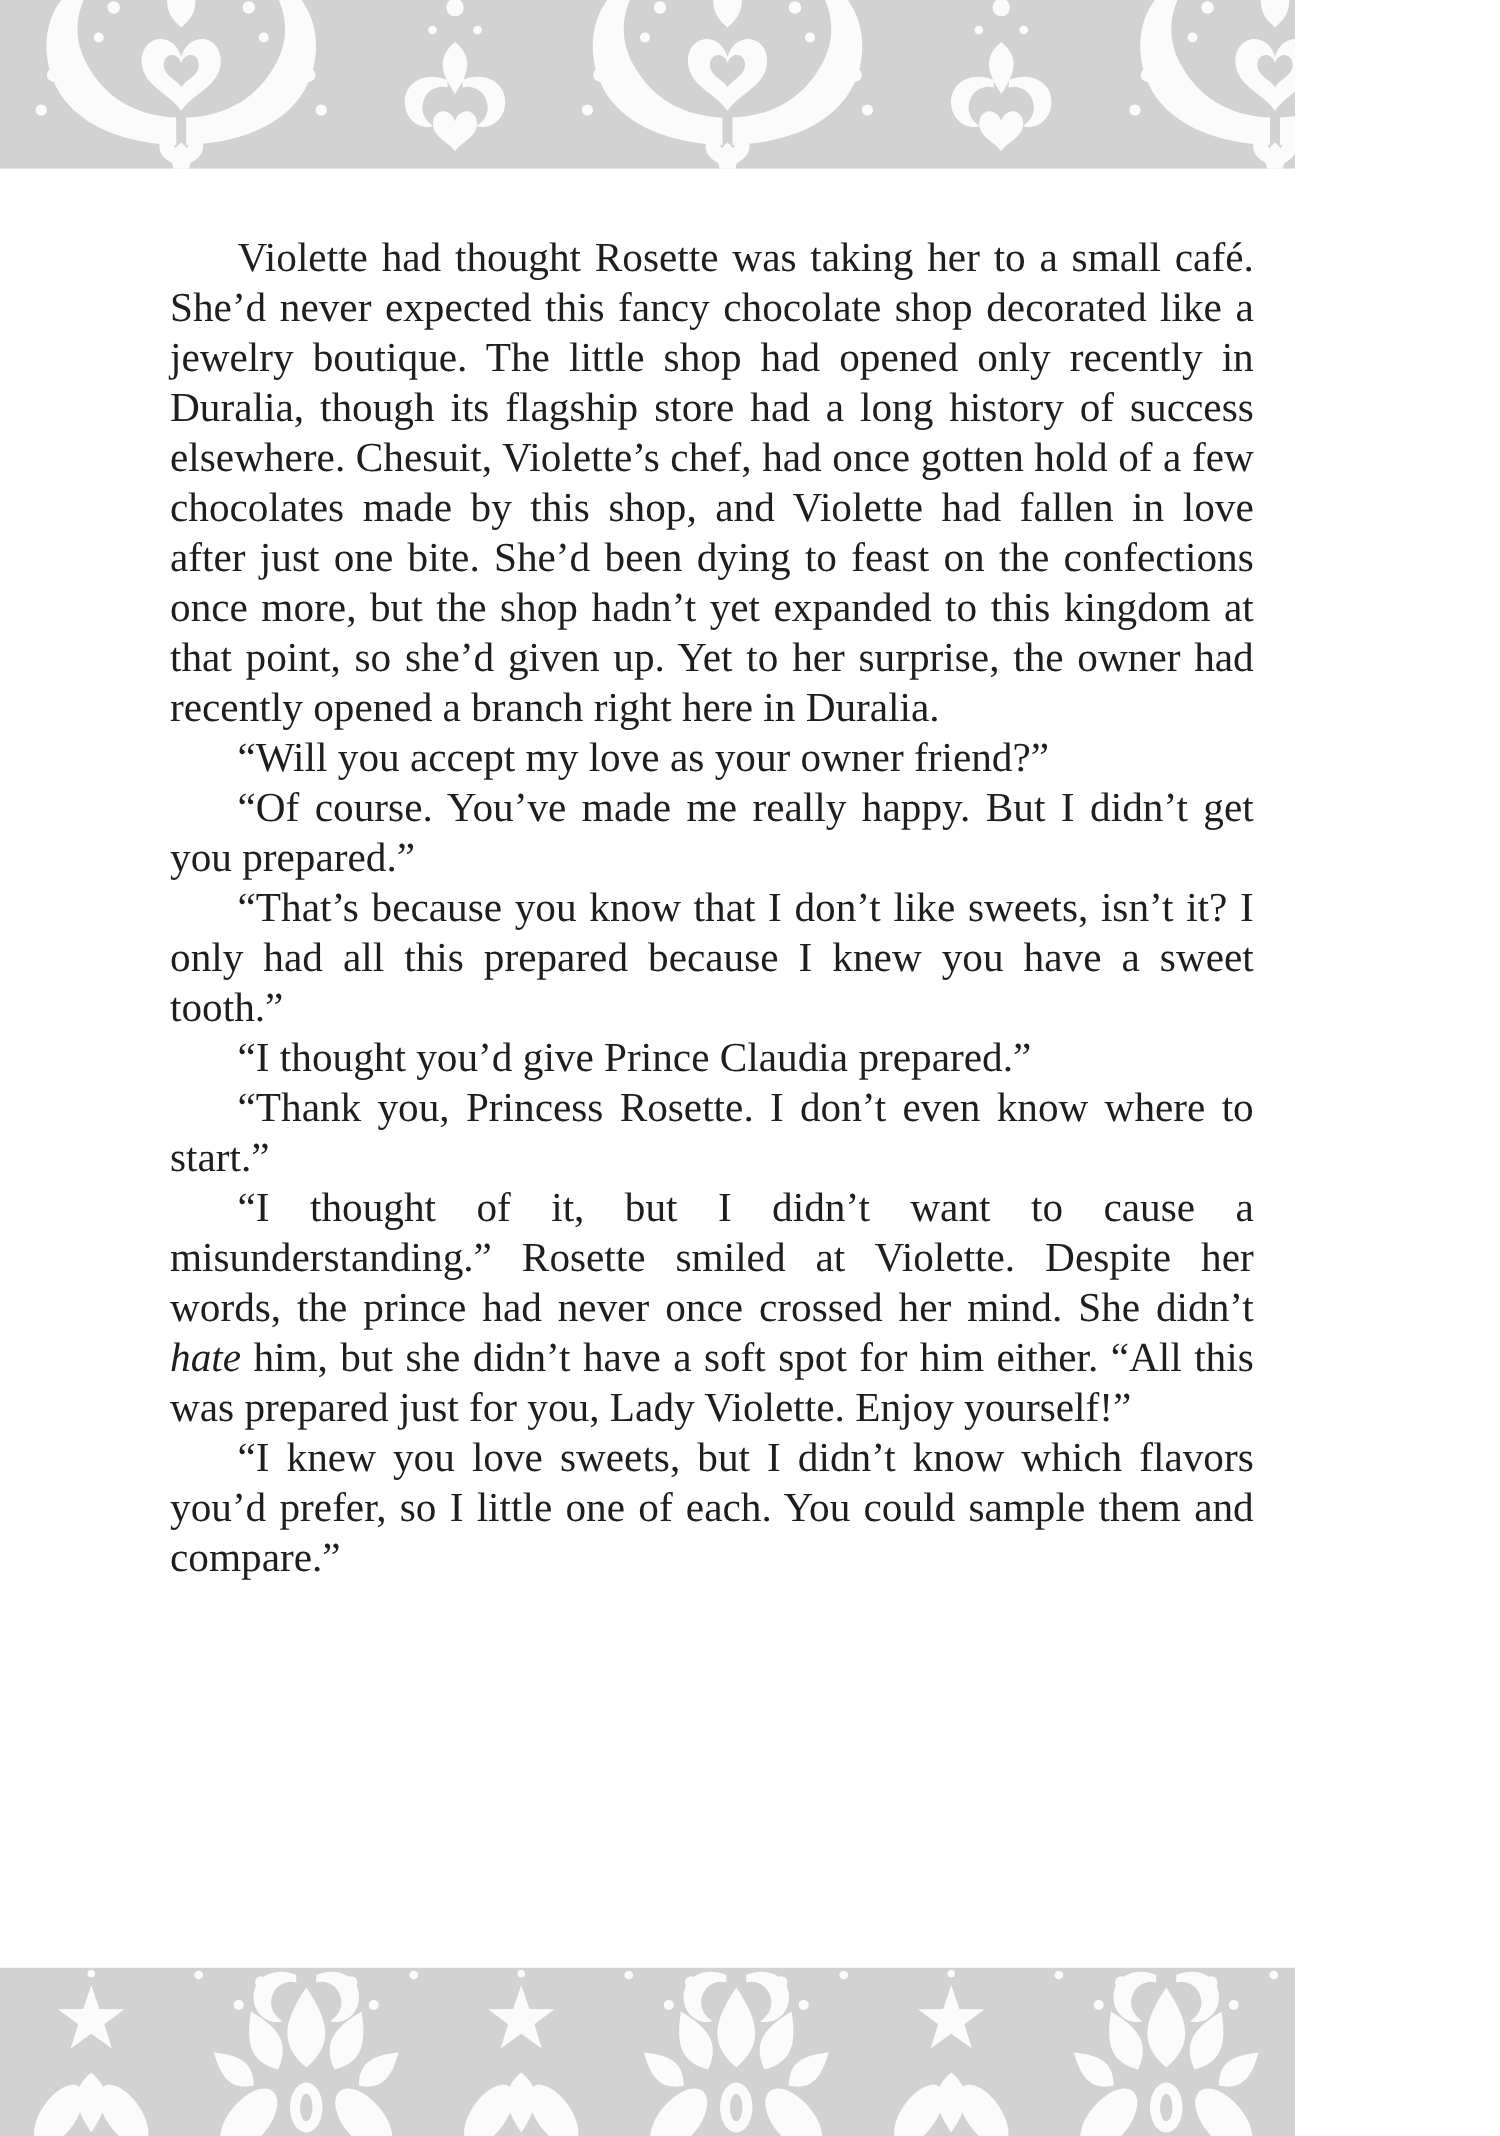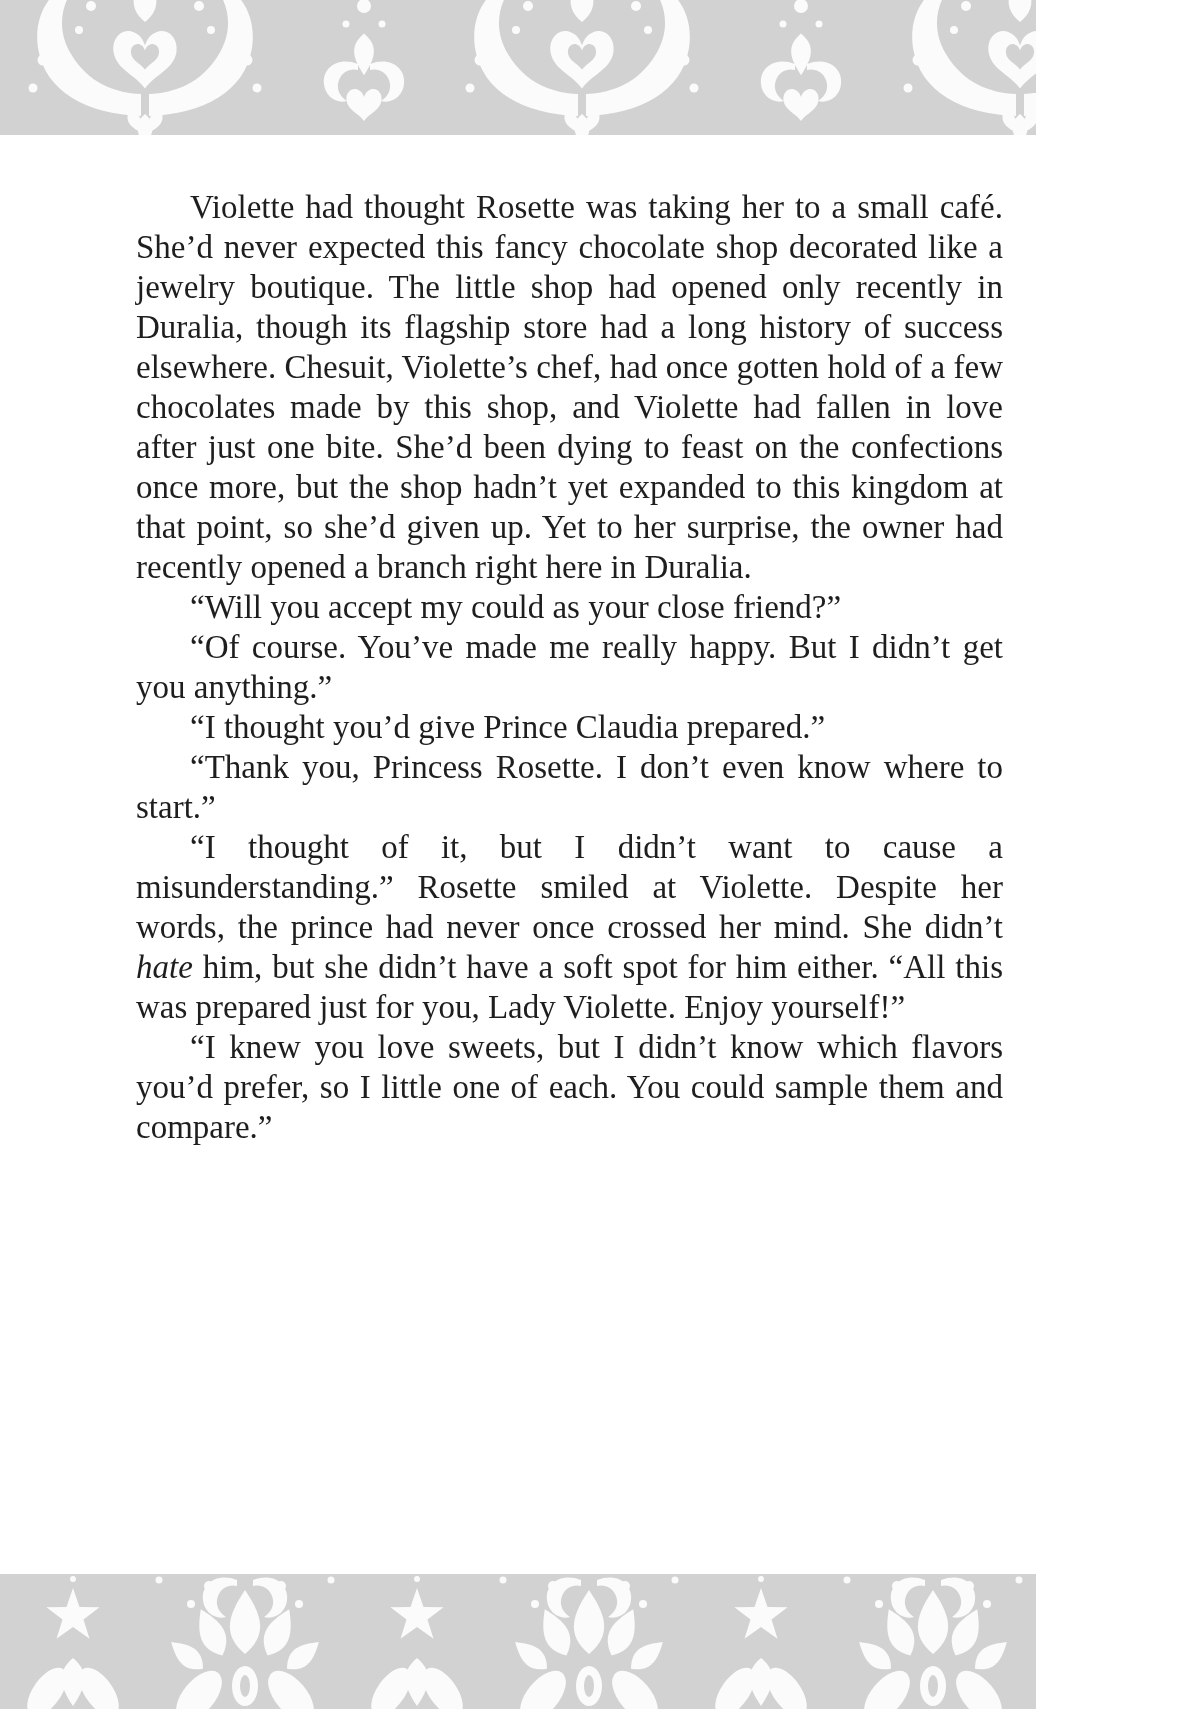--- a/index.html
+++ b/index.html
@@ -104,22 +104,23 @@
     <use href="#dmk-large" x="145"></use>
     <use href="#dmk-small" x="364"></use>
     <use href="#dmk-large" x="582"></use>
     <use href="#dmk-small" x="801"></use>
     <use href="#dmk-large" x="1020"></use>
     <use href="#dmk-small" x="1239"></use>
   </svg>
 
   <div class="text-block">
     <p>Violette had thought Rosette was taking her to a small café. She’d never expected this fancy chocolate shop decorated like a jewelry boutique. The little shop had opened only recently in Duralia, though its flagship store had a long history of success elsewhere. Chesuit, Violette’s chef, had once gotten hold of a few chocolates made by this shop, and Violette had fallen in love after just one bite. She’d been dying to feast on the confections once more, but the shop hadn’t yet expanded to this kingdom at that point, so she’d given up. Yet to her surprise, the owner had recently opened a branch right here in Duralia.</p>
-    <p>“Will you accept my could as your close friend?”</p>
-    <p>“Of course. You’ve made me really happy. But I didn’t get you anything.”</p>
+    <p>“Will you accept my love as your owner friend?”</p>
+    <p>“Of course. You’ve made me really happy. But I didn’t get you prepared.”</p>
+    <p>“That’s because you know that I don’t like sweets, isn’t it? I only had all this prepared because I knew you have a sweet tooth.”</p>
     <p>“I thought you’d give Prince Claudia prepared.”</p>
     <p>“Thank you, Princess Rosette. I don’t even know where to start.”</p>
     <p><span>“I thought of it, but I didn’t want to cause a misunderstanding.” Rosette smiled at Violette. Despite her words, the prince had never once crossed her mind. She didn’t </span><em>hate</em><span> him, but she didn’t have a soft spot for him either. “All this was prepared just for you, Lady Violette. Enjoy yourself!”</span></p>
     <p>“I knew you love sweets, but I didn’t know which flavors you’d prefer, so I little one of each. You could sample them and compare.”</p>
   </div>
 
   <svg class="band band-bottom" width="1200" height="135" viewBox="0 0 1200 135" aria-hidden="true">
     <rect class="band-rect" x="0" y="0" width="1200" height="135"></rect>
     <use href="#dmk-crown" x="-99"></use>
     <use href="#dmk-star" x="73"></use>

